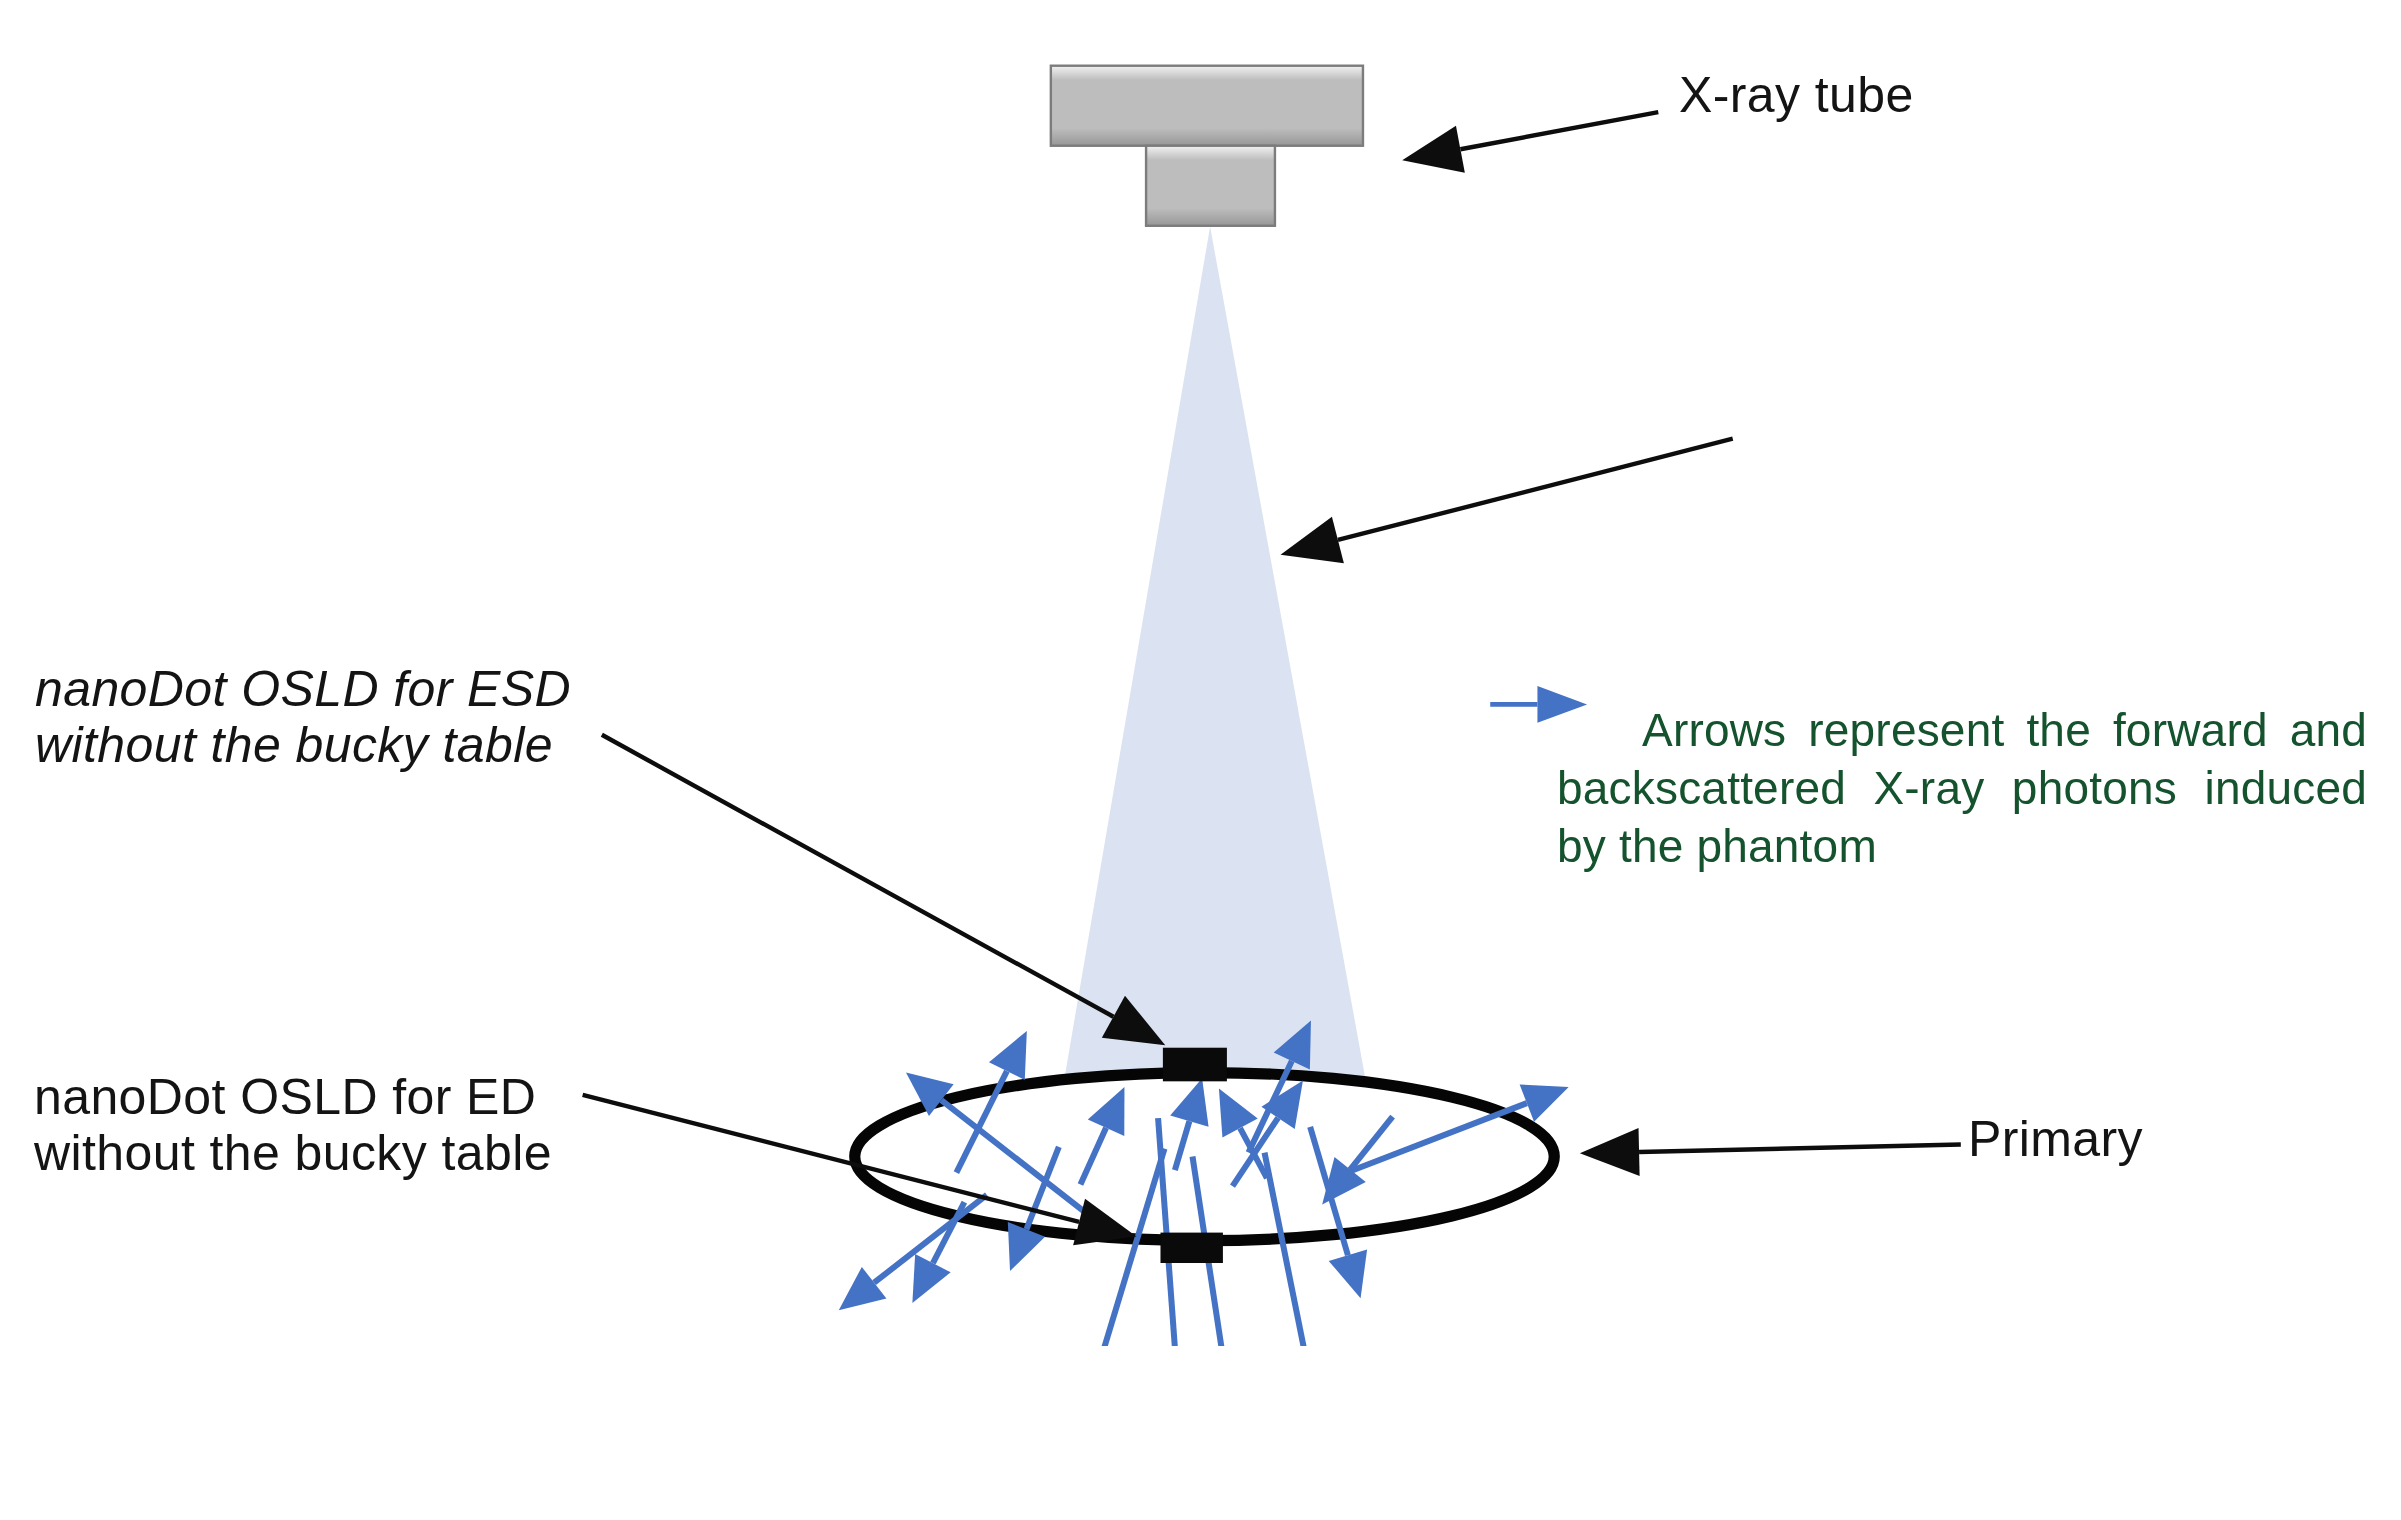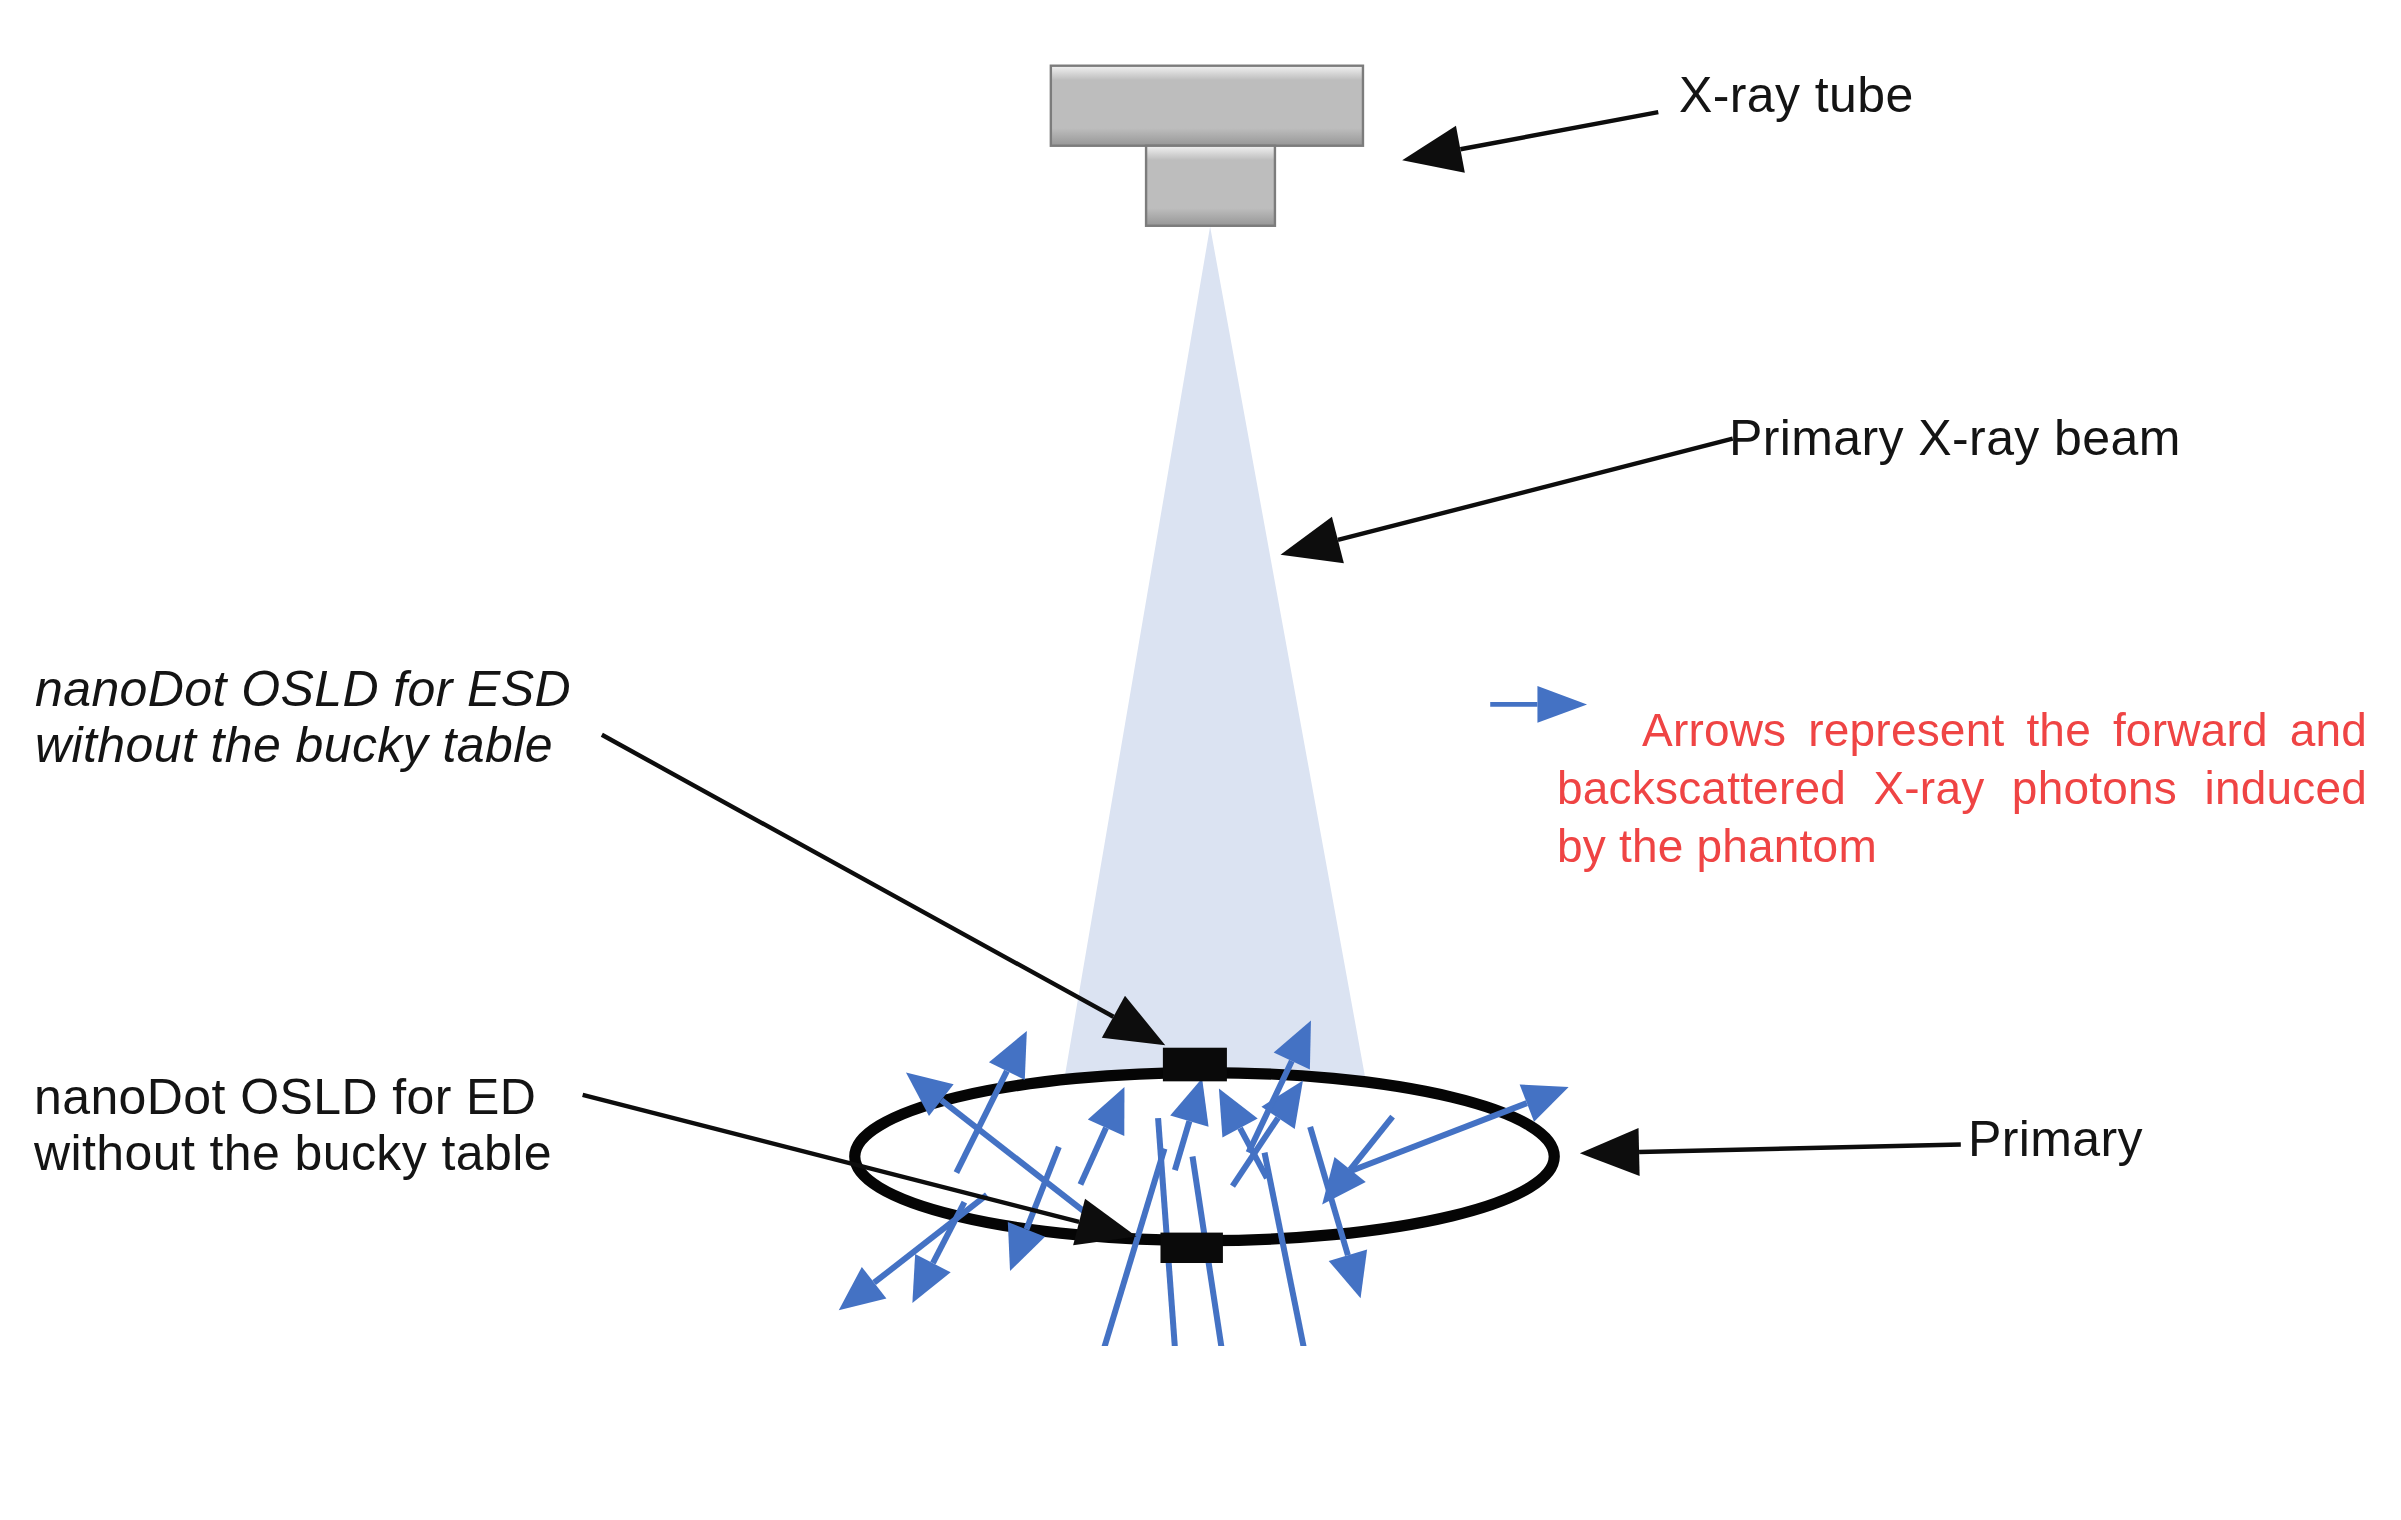--- a/index.html
+++ b/index.html
@@ -20,21 +20,21 @@
     letter-spacing:0.4px;
   }
   .label-xray-tube{left:1679px;top:67px;}
   .label-primary-beam{left:1729px;top:410px;}
   .label-esd{left:35px;top:661px;font-style:italic;}
   .label-ed{left:34px;top:1061px;margin-top:8px;}
   .label-phantom{left:1968px;top:1111px;}
   .legend-text{
     position:absolute;
     left:1557px;top:701px;width:810px;
-    color:#ef4444;
+    color:#14532d;
     font-size:46px;line-height:58px;
     text-align:justify;
     text-align-last:left;
     text-indent:85px;
     letter-spacing:0.2px;
   }
 </style>
 </head>
 <body>
 
@@ -97,21 +97,20 @@
       <line x1="2450" y1="1430" x2="2047.9802485363216" y2="1439.2903724077742" stroke="#0d0d0d" stroke-width="5.5"></line>
       <polygon points="1974,1441 2047.287156269203,1409.298379757914 2048.67334080344,1469.2823650576343" fill="#0d0d0d"></polygon>
       <rect x="1453" y="1309" width="80" height="42" fill="#0a0a0a"></rect>
       <rect x="1450" y="1540" width="78" height="38" fill="#0a0a0a"></rect>
       <line x1="1862" y1="880" x2="1921" y2="880" stroke="#4472c4" stroke-width="6"></line>
       <polygon points="1983,880 1921,903 1921,857" fill="#4472c4"></polygon>
     </svg>
 
   <div class="label label-xray-tube">X-ray tube</div>
 
-  <div class="label label-primary-beam">Primary X-ray beam</div>
 
   <div class="label label-esd">nanoDot OSLD for ESD
 without the bucky table</div>
 
   <div class="label label-ed">nanoDot OSLD for ED
 without the bucky table</div>
 
   <div class="label label-phantom">Primary</div>
 
   <div class="legend-text">Arrows represent the forward and backscattered X-ray photons induced by the phantom</div>

